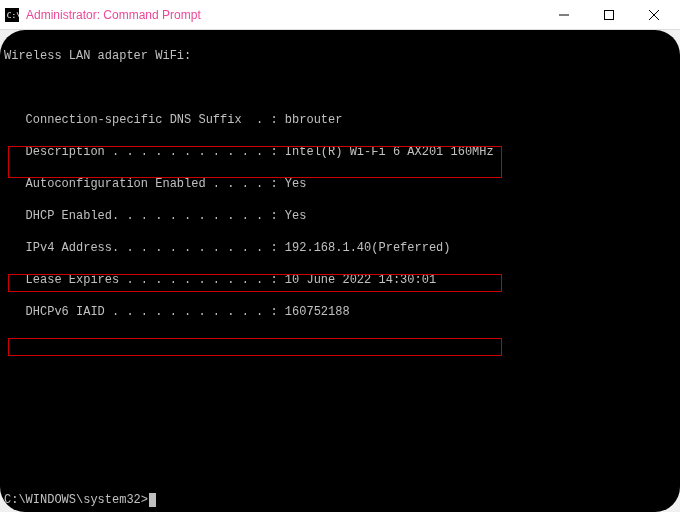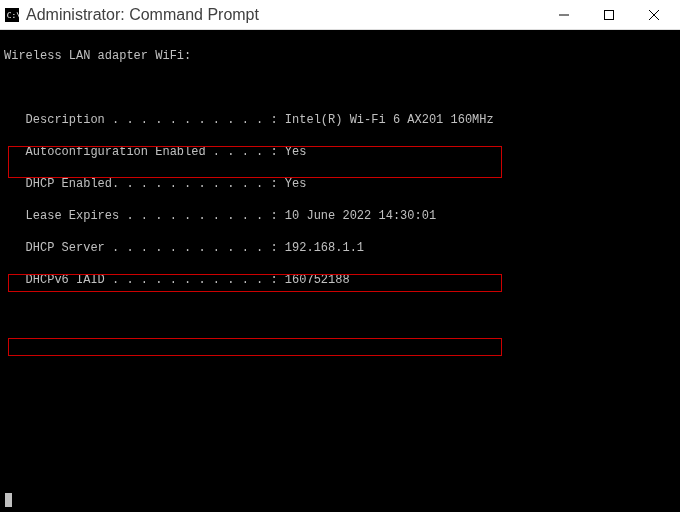--- a/index.html
+++ b/index.html
@@ -24,22 +24,22 @@
       height: 16px;
       margin-right: 6px;
       display: flex;
       align-items: center;
       justify-content: center;
     }
     .titlebar-icon svg { width: 14px; height: 14px; }
     .titlebar-title {
       flex: 1;
       font-family: 'Segoe UI', sans-serif;
-      font-size: 16px;
-      color: #404040;
+      font-size: 12px;
+      color: #ec4899;
     }
     .win-controls {
       display: flex;
       height: 100%;
     }
     .win-btn {
       width: 45px;
       height: 100%;
       display: flex;
       align-items: center;
@@ -52,20 +52,21 @@
     .win-btn svg { width: 10px; height: 10px; }
     .terminal {
       width: 100%;
       height: calc(512px - 30px);
       background: #000;
       color: #c0c0c0;
       padding: 2px 4px;
       line-height: 16px;
       white-space: pre;
       position: relative;
+      border-radius: 25px;
     }
     .line { position: relative; }
     .box {
       position: absolute;
       border: 1px solid #cc0000;
       pointer-events: none;
     }
     .box1 { left: 8px; top: 116px; width: 494px; height: 32px; }
     .box2 { left: 8px; top: 244px; width: 494px; height: 18px; }
     .box3 { left: 8px; top: 308px; width: 494px; height: 18px; }
@@ -110,37 +111,38 @@
           <line x1="0" y1="0" x2="10" y2="10" stroke="#000" stroke-width="1"></line>
           <line x1="10" y1="0" x2="0" y2="10" stroke="#000" stroke-width="1"></line>
         </svg>
     </div>
   </div>
 </div>
 
 <div class="terminal">
 <div class="line"><span>Wireless LAN adapter WiFi:</span></div>
 <div class="line"> </div>
+<div class="line"><span>   Connection-specific DNS Suffix  . : </span><span>bbrouter</span></div>
 <div class="line"><span>   Description . . . . . . . . . . . : </span><span>Intel(R) Wi-Fi 6 AX201 160MHz</span></div>
 <div class="line"><span>   Autoconfiguration Enabled . . . . : </span><span>Yes</span></div>
 <div class="line"><span>   DHCP Enabled. . . . . . . . . . . : </span><span>Yes</span></div>
+<div class="line"><span>   IPv4 Address. . . . . . . . . . . : </span><span>192.168.1.40(Preferred)</span></div>
 <div class="line"><span>   Lease Expires . . . . . . . . . . : </span><span>10 June 2022 14:30:01</span></div>
-<div class="line"><span>   DHCP Server . . . . . . . . . . . : </span><span>192.168.1.1</span></div>
 <div class="line"><span>   DHCPv6 IAID . . . . . . . . . . . : </span><span>160752188</span></div>
 
 
 
 
 
 
 
 
 
 
 
 
 
-<div class="prompt-line"><span class="cursor"></span></div>
+<div class="prompt-line"><span>C:\WINDOWS\system32&gt;</span><span class="cursor"></span></div>
 
 <div class="box box1"></div>
 <div class="box box2"></div>
 <div class="box box3"></div>
 </div>
 
 </body></html>

